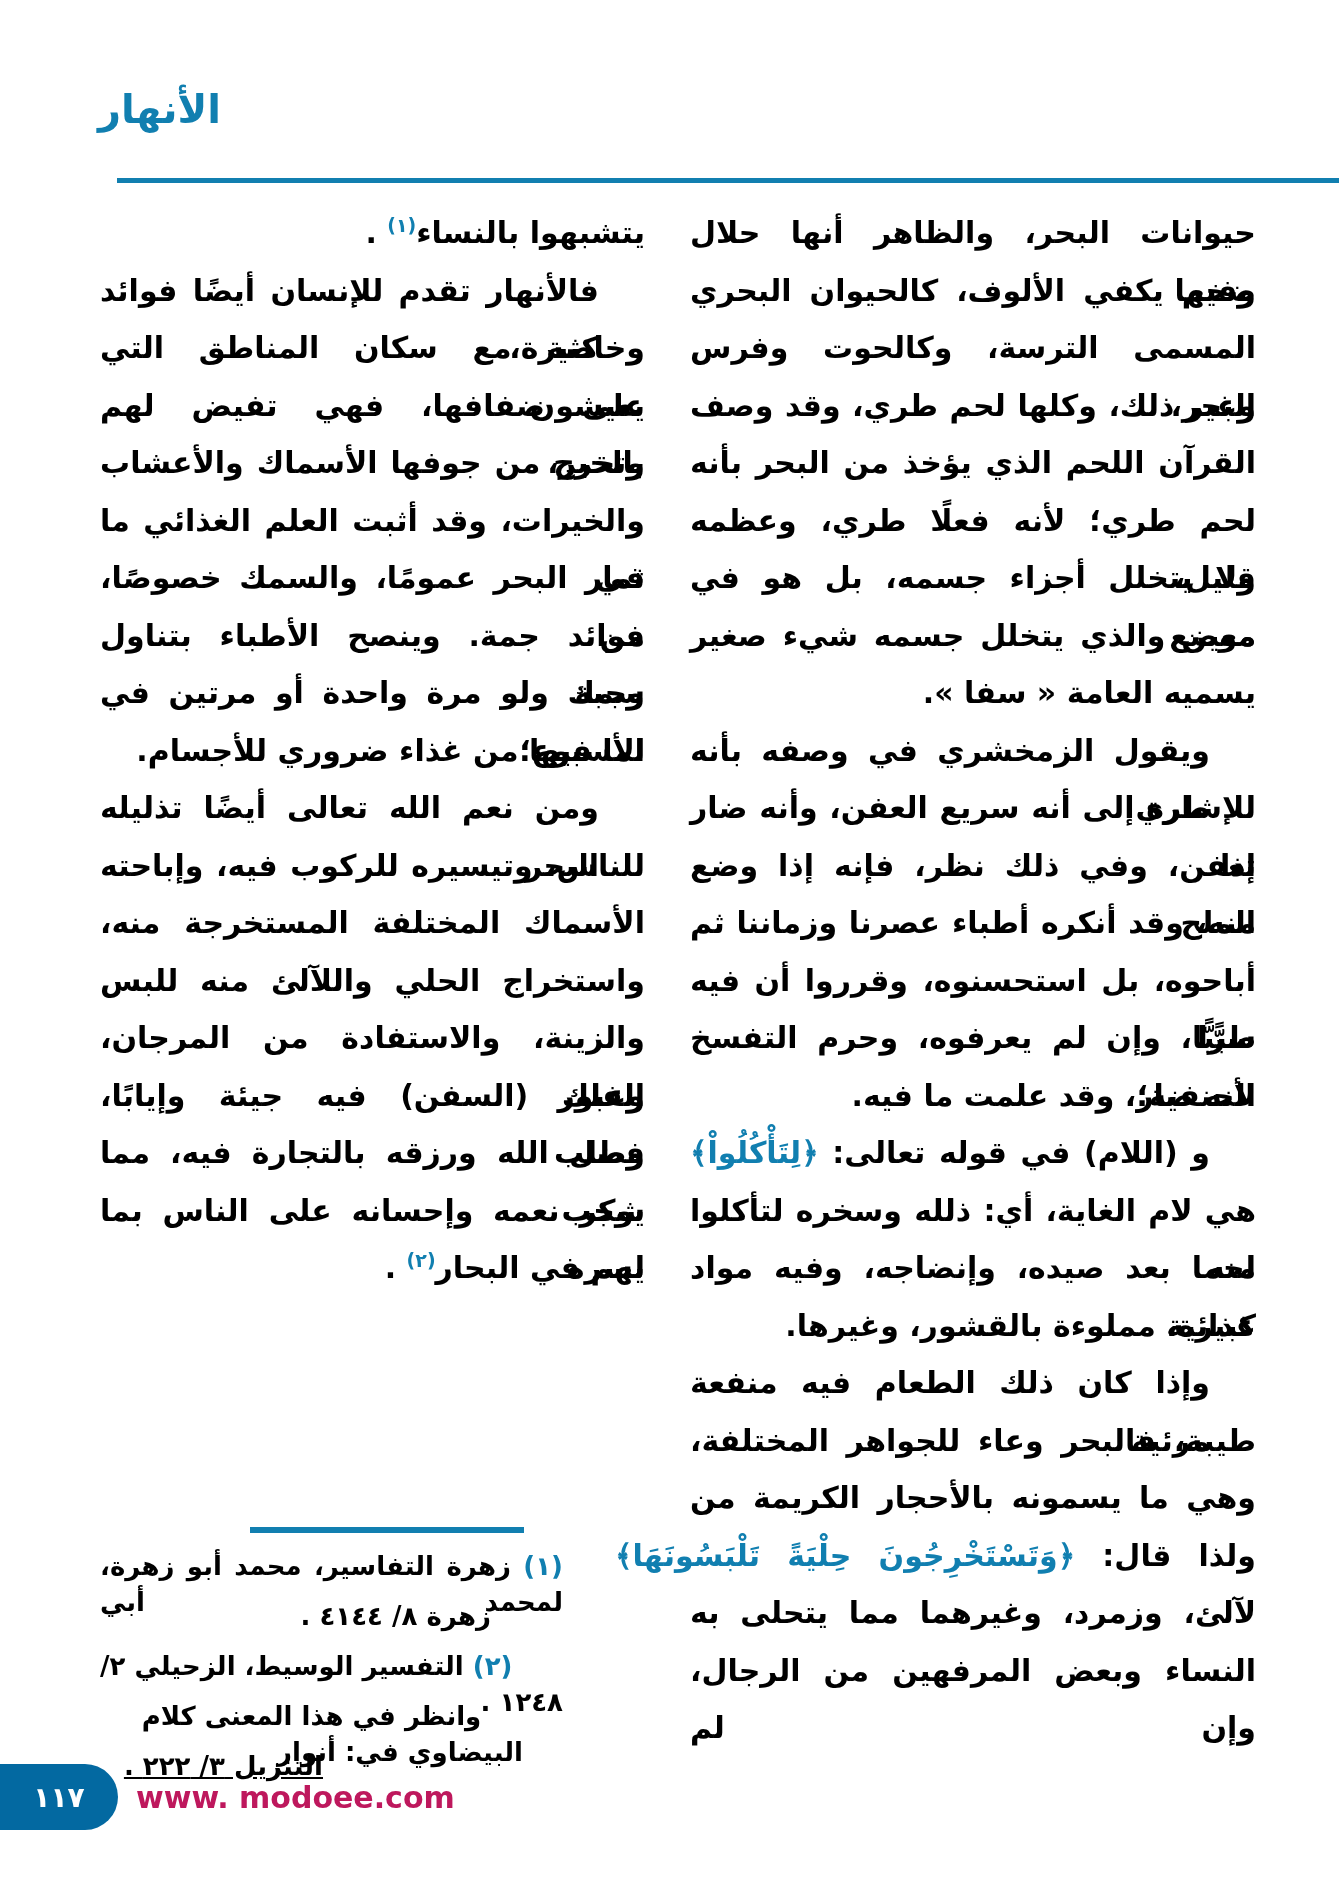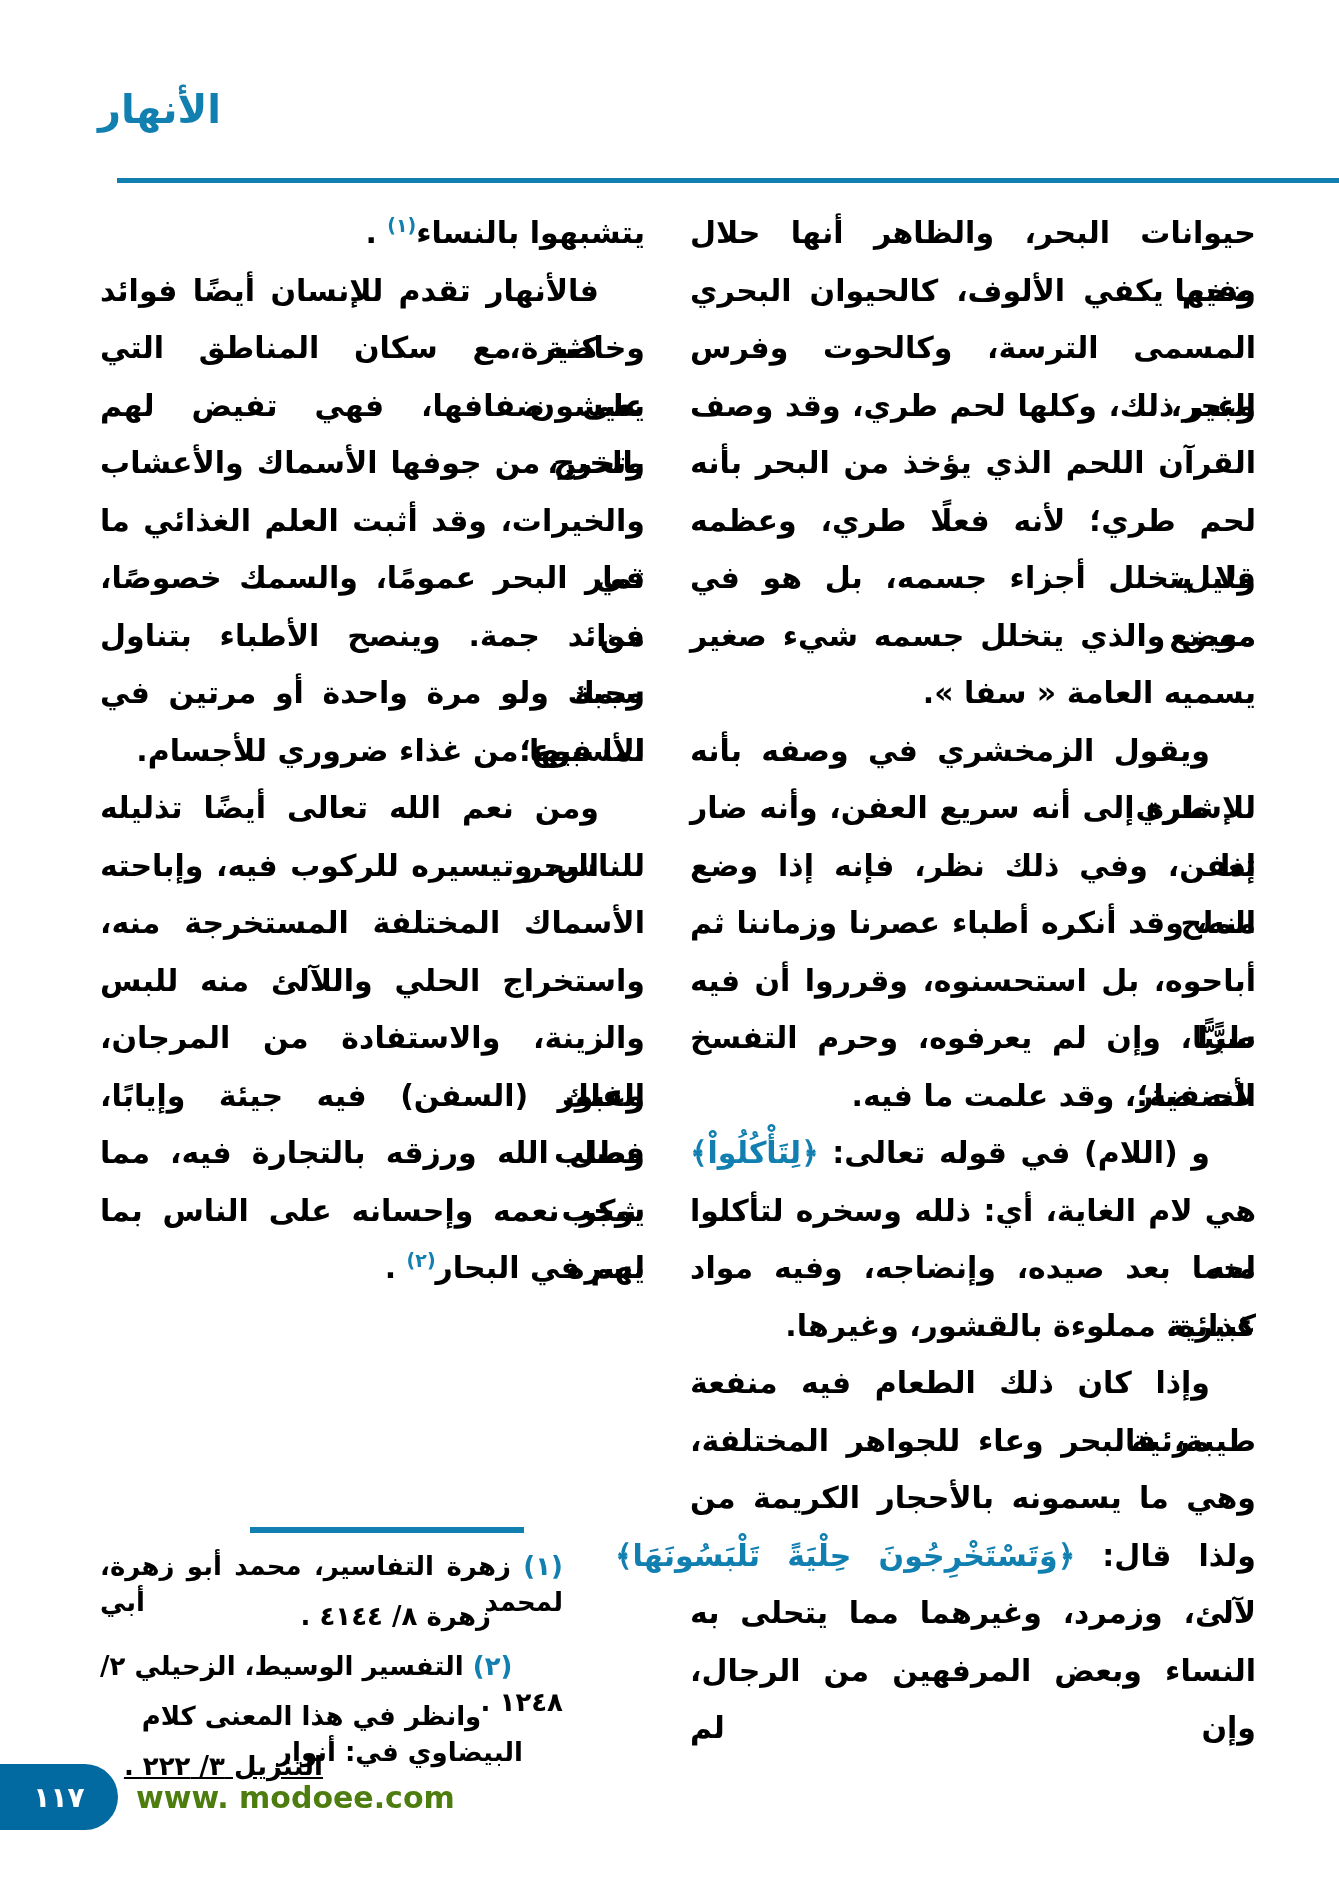--- a/index.html
+++ b/index.html
@@ -39,21 +39,21 @@
   .fn-line.fn-i2{text-align:center;text-align-last:right;padding-right:40px;}
   .fn-line.fn-i3{text-align:right;text-align-last:right;padding-right:240px;text-decoration:underline;}
   .fnmark{color:#117fb0;}
   
   .page-badge{
     position:absolute;left:0;top:1764px;width:118px;height:66px;background:#0369a1;
     border-radius:0 38px 38px 0;display:flex;align-items:center;justify-content:center;
   }
   .page-num{color:#ffffff;font-size:28px;font-weight:bold;letter-spacing:3px;direction:rtl;}
   .site-url{
-    position:absolute;left:136px;top:1780px;color:#4d7c0f;font-size:30px;font-weight:bold;
+    position:absolute;left:136px;top:1780px;color:#be185d;font-size:30px;font-weight:bold;
     direction:ltr;
   }
 </style>
 </head>
 <body>
 
 <div class="page-title">الأنهار</div>
 <div class="header-rule"></div>
 
 <div class="col col-right">

